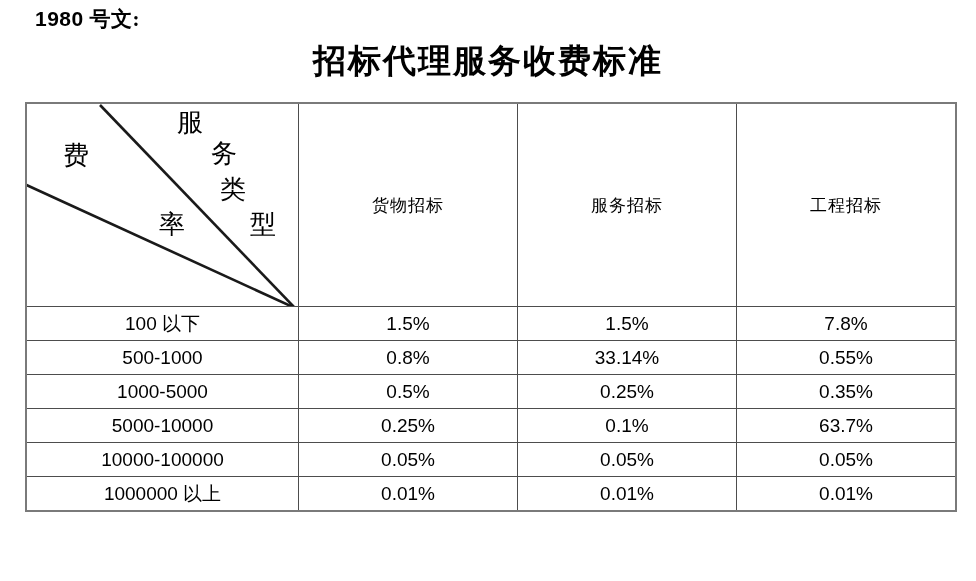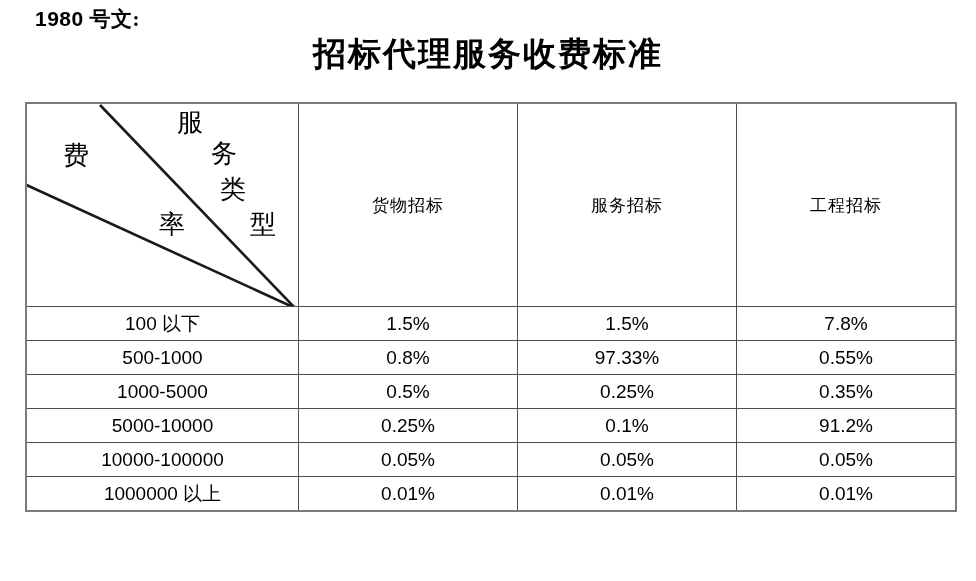--- a/index.html
+++ b/index.html
@@ -24,21 +24,21 @@
     font-weight: bold;
     letter-spacing: 0.5px;
     white-space: nowrap;
   }
   .doc-number .num { font-family: "Liberation Sans", "DejaVu Sans", sans-serif; }
   .doc-number .lbl { font-family: "Liberation Serif", "DejaVu Serif", serif; }
 
   .page-title {
     position: absolute;
     left: 25px;
-    top: 32px;
+    top: 39px;
     width: 926px;
     text-align: center;
     font-size: 33px;
     font-weight: bold;
     letter-spacing: 2px;
   }
 
   table.fee-table {
     position: absolute;
     left: 25px;
@@ -146,34 +146,34 @@
 
   <tr class="data-row">
     <td class="col-amount"><span class="data-text">100 以下</span></td>
     <td class="col-val"><span class="data-text">1.5%</span></td>
     <td class="col-val"><span class="data-text">1.5%</span></td>
     <td class="col-val"><span class="data-text">7.8%</span></td>
   </tr>
   <tr class="data-row">
     <td class="col-amount"><span class="data-text">500-1000</span></td>
     <td class="col-val"><span class="data-text">0.8%</span></td>
-    <td class="col-val"><span class="data-text">97.33%</span></td>
+    <td class="col-val"><span class="data-text">33.14%</span></td>
     <td class="col-val"><span class="data-text">0.55%</span></td>
   </tr>
   <tr class="data-row">
     <td class="col-amount"><span class="data-text">1000-5000</span></td>
     <td class="col-val"><span class="data-text">0.5%</span></td>
     <td class="col-val"><span class="data-text">0.25%</span></td>
     <td class="col-val"><span class="data-text">0.35%</span></td>
   </tr>
   <tr class="data-row">
     <td class="col-amount"><span class="data-text">5000-10000</span></td>
     <td class="col-val"><span class="data-text">0.25%</span></td>
     <td class="col-val"><span class="data-text">0.1%</span></td>
-    <td class="col-val"><span class="data-text">91.2%</span></td>
+    <td class="col-val"><span class="data-text">63.7%</span></td>
   </tr>
   <tr class="data-row">
     <td class="col-amount"><span class="data-text">10000-100000</span></td>
     <td class="col-val"><span class="data-text">0.05%</span></td>
     <td class="col-val"><span class="data-text">0.05%</span></td>
     <td class="col-val"><span class="data-text">0.05%</span></td>
   </tr>
   <tr class="data-row">
     <td class="col-amount"><span class="data-text">1000000 以上</span></td>
     <td class="col-val"><span class="data-text">0.01%</span></td>

